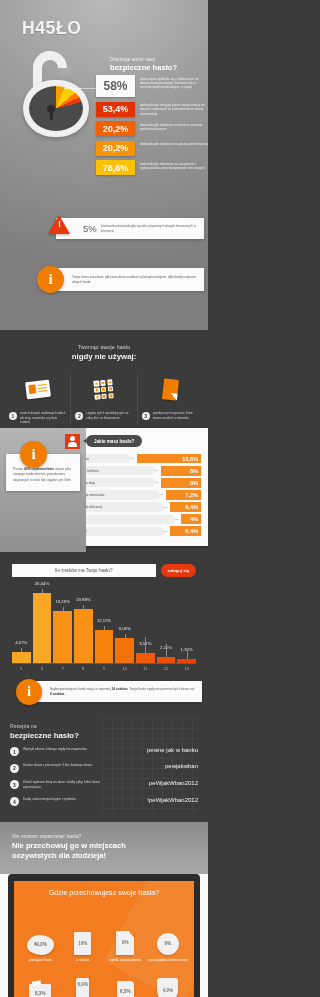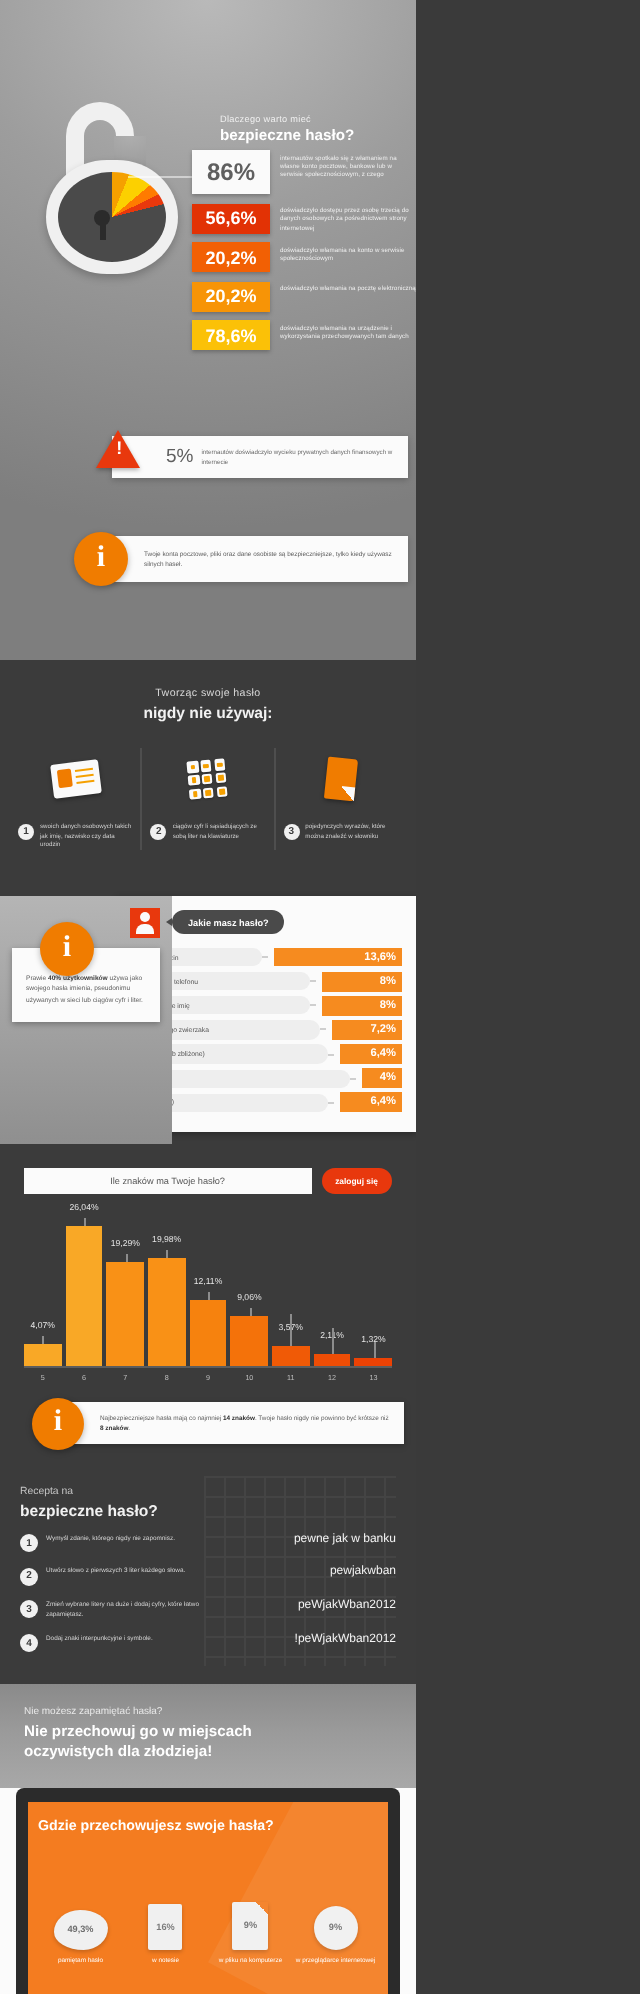--- a/index.html
+++ b/index.html
@@ -115,21 +115,21 @@
   .icirc {
     position:absolute; left:-13px; top:-2px; width:27px; height:27px;
     border-radius:50%; background:#f07c00;
     box-shadow:0 1px 3px rgba(0,0,0,.28);
     display:flex; align-items:center; justify-content:center;
   }
   .icirc span { color:#fff; font-size:15px; font-weight:bold; font-family:"Liberation Serif", serif; line-height:1; }
   .infobox .txt { font-size:3.2px; line-height:1.5; color:#5d5d5d; margin-left:22px; }
 
   
-  .dark1 { background:#3b3b3b; padding:14px 0 23px; position:relative; }
+  .dark1 { background:#3b3b3b; padding:14px 0 3px; position:relative; }
   .sec-head { text-align:center; color:#d8d8d8; }
   .sec-head .l1 { font-size:5.3px; letter-spacing:.2px; }
   .sec-head .l2 { font-size:7.8px; font-weight:bold; color:#f2f2f2; margin-top:2px; }
 
   .triple { display:flex; margin-top:13px; padding:0 5px; }
   .tcell { flex:1; position:relative; padding:0 4px; }
   .tcell + .tcell { border-left:1px solid #4e4e4e; }
   .ticon { height:31px; display:flex; align-items:center; justify-content:center; }
   .tbody { display:flex; margin-top:6px; }
   .tnum {
@@ -270,21 +270,21 @@
   .monitor-sec { background:#fbfbfb; position:relative; padding-bottom:4px; }
   .monitor {
     margin:0 8px; background:#2b2b2b; border-radius:4px 4px 2px 2px;
     padding:7px 6px 9px; position:relative;
   }
   .screen { background:#f47c20; padding:8px 5px 9px; position:relative; overflow:hidden; }
   .screen::after {
     content:""; position:absolute; right:-30px; top:-40px; width:90px; height:150px;
     background:rgba(255,255,255,.07); transform:rotate(28deg); pointer-events:none;
   }
-  .screen-title { font-size:7.1px; font-weight:bold; color:#fff; margin-bottom:27px; }
+  .screen-title { text-align:center; font-size:7.1px; font-weight:normal; color:#fff; margin-bottom:27px; }
   .grid4 { display:flex; }
   .gcell { flex:1; text-align:center; padding:0 1px; }
   .gicon { height:31px; display:flex; align-items:flex-end; justify-content:center; position:relative; }
   .gpct { font-size:4.6px; font-weight:bold; color:#6d6d6d; }
   .glabel { font-size:3.2px; color:#fff; line-height:1.4; margin-top:3px; }
 
   .shape-brain, .shape-globe, .shape-shield, .shape-doc, .shape-note, .shape-card,
   .shape-phone, .shape-sd {
     background:#f0f0f0; display:flex; align-items:center; justify-content:center;
     box-shadow:0 1px 2px rgba(0,0,0,.2);
@@ -309,45 +309,46 @@
     transform:rotate(-18deg); z-index:5; }
   .cursor::after { content:""; position:absolute; left:-4px; top:0; width:0; height:0;
     border-left:4px solid #fafafa; border-bottom:5.5px solid transparent; }
 </style>
 </head>
 <body>
 
 <div class="hero">
 
   <div class="title">
+    <span>H45ŁO</span>
   </div>
 
   <div class="lock">
     <div class="shackle"></div>
     <div class="shackle-cut"></div>
     <div class="lock-body"></div>
     <div class="pie"></div>
     <div class="keyhole-c"></div>
     <div class="keyhole-s"></div>
   </div>
 
   <div class="hero-head">
     <div class="small">Dlaczego warto mieć</div>
     <div class="big">bezpieczne hasło?</div>
   </div>
 
   <div class="conn"></div>
 
   <div class="stats">
     <div class="srow">
-      <div class="sbadge white">86%</div>
+      <div class="sbadge white">58%</div>
       <div class="sdesc">internautów spotkało się z włamaniem na własne konto pocztowe, bankowe lub w serwisie społecznościowym, z czego</div>
     </div>
     <div class="srow">
-      <div class="sbadge r1">56,6%</div>
+      <div class="sbadge r1">53,4%</div>
       <div class="sdesc">doświadczyło dostępu przez osobę trzecią do danych osobowych za pośrednictwem strony internetowej</div>
     </div>
     <div class="srow">
       <div class="sbadge r2">20,2%</div>
       <div class="sdesc">doświadczyło włamania na konto w serwisie społecznościowym</div>
     </div>
     <div class="srow">
       <div class="sbadge r3">20,2%</div>
       <div class="sdesc">doświadczyło włamania na pocztę elektroniczną</div>
     </div>

